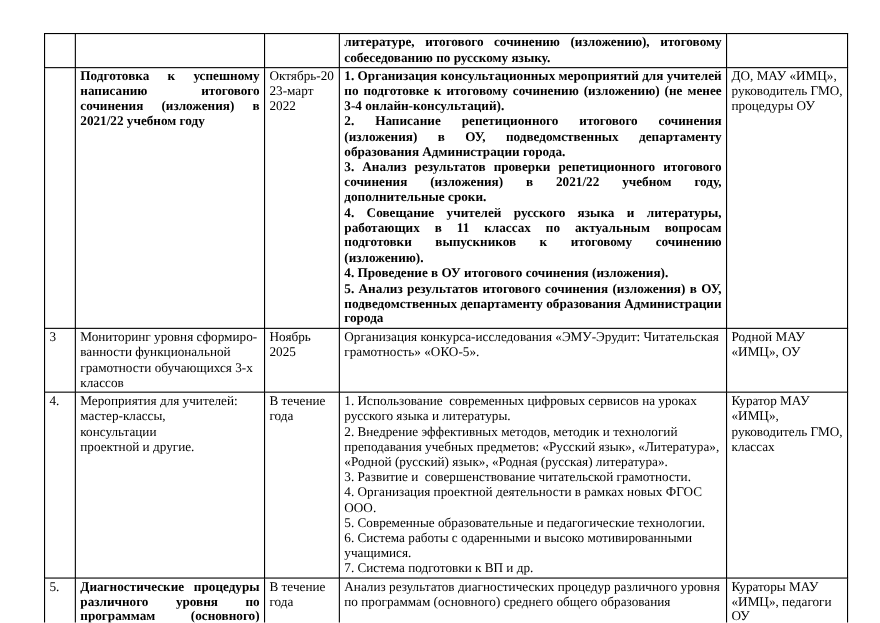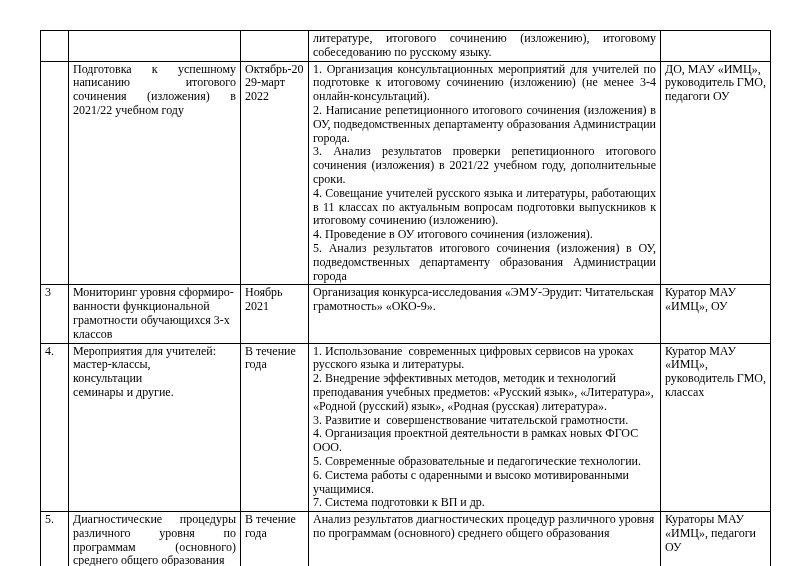--- a/index.html
+++ b/index.html
@@ -17,21 +17,21 @@
     width: 730px;
     margin: 30px 0 0 40px;
   }
   table.doc-table td {
     border: 1px solid #000000;
     vertical-align: top;
     padding: 1px 4px 1px 4px;
     white-space: pre-wrap;
     word-wrap: break-word;
   }
-  td.justify { text-align: justify; }
+  td.justify { text-align: justify; font-weight: bold; }
 </style>
 </head>
 <body>
 
 <table class="doc-table">
   <colgroup>
     <col style="width:28px">
     <col style="width:172px">
     <col style="width:68px">
     <col style="width:352px">
@@ -41,42 +41,42 @@
     <tr style="height:27px;">
       <td></td>
       <td></td>
       <td></td>
       <td class="justify">литературе, итогового сочинению (изложению), итоговому собеседованию по русскому языку.</td>
       <td></td>
     </tr>
     <tr style="height:177px;">
       <td></td>
       <td class="justify">Подготовка к успешному написанию итогового сочинения (изложения) в 2021/22 учебном году</td>
-      <td>Октябрь-2029-март 2022</td>
+      <td>Октябрь-2023-март 2022</td>
       <td class="justify">1. Организация консультационных мероприятий для учителей по подготовке к итоговому сочинению (изложению) (не менее 3-4 онлайн-консультаций).
 2. Написание репетиционного итогового сочинения (изложения) в ОУ, подведомственных департаменту образования Администрации города.
 3. Анализ результатов проверки репетиционного итогового сочинения (изложения) в 2021/22 учебном году, дополнительные сроки.
 4. Совещание учителей русского языка и литературы, работающих в 11 классах по актуальным вопросам подготовки выпускников к итоговому сочинению (изложению).
 4. Проведение в ОУ итогового сочинения (изложения).
 5. Анализ результатов итогового сочинения (изложения) в ОУ, подведомственных департаменту образования Администрации города</td>
-      <td>ДО, МАУ «ИМЦ», руководитель ГМО, педагоги ОУ</td>
+      <td>ДО, МАУ «ИМЦ», руководитель ГМО, процедуры ОУ</td>
     </tr>
     <tr style="height:55px;">
       <td>3</td>
       <td>Мониторинг уровня сформиро-ванности функциональной грамотности обучающихся 3-х классов</td>
-      <td>Ноябрь 2021</td>
-      <td>Организация конкурса-исследования «ЭМУ-Эрудит: Читательская грамотность» «ОКО-9».</td>
-      <td>Куратор МАУ «ИМЦ», ОУ</td>
+      <td>Ноябрь 2025</td>
+      <td>Организация конкурса-исследования «ЭМУ-Эрудит: Читательская грамотность» «ОКО-5».</td>
+      <td>Родной МАУ «ИМЦ», ОУ</td>
     </tr>
     <tr style="height:143px;">
       <td>4.</td>
       <td>Мероприятия для учителей:
 мастер-классы,
 консультации
-семинары и другие.</td>
+проектной и другие.</td>
       <td>В течение года</td>
       <td>1. Использование  современных цифровых сервисов на уроках русского языка и литературы.
 2. Внедрение эффективных методов, методик и технологий преподавания учебных предметов: «Русский язык», «Литература», «Родной (русский) язык», «Родная (русская) литература».
 3. Развитие и  совершенствование читательской грамотности.
 4. Организация проектной деятельности в рамках новых ФГОС ООО.
 5. Современные образовательные и педагогические технологии.
 6. Система работы с одаренными и высоко мотивированными учащимися.
 7. Система подготовки к ВП и др.</td>
       <td>Куратор МАУ «ИМЦ», руководитель ГМО, классах</td>
     </tr>

